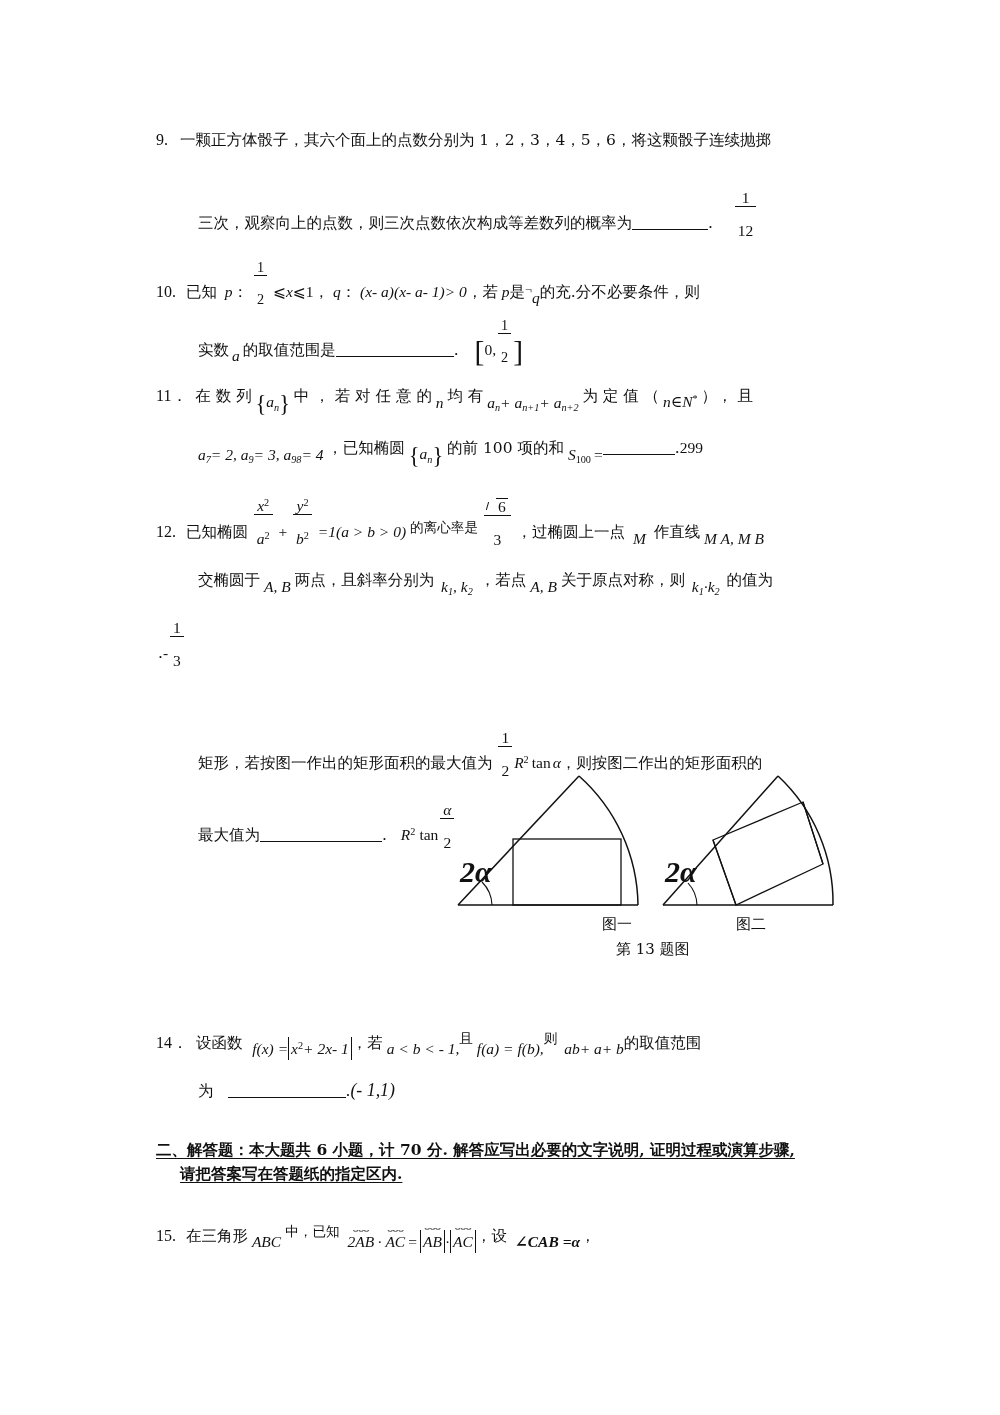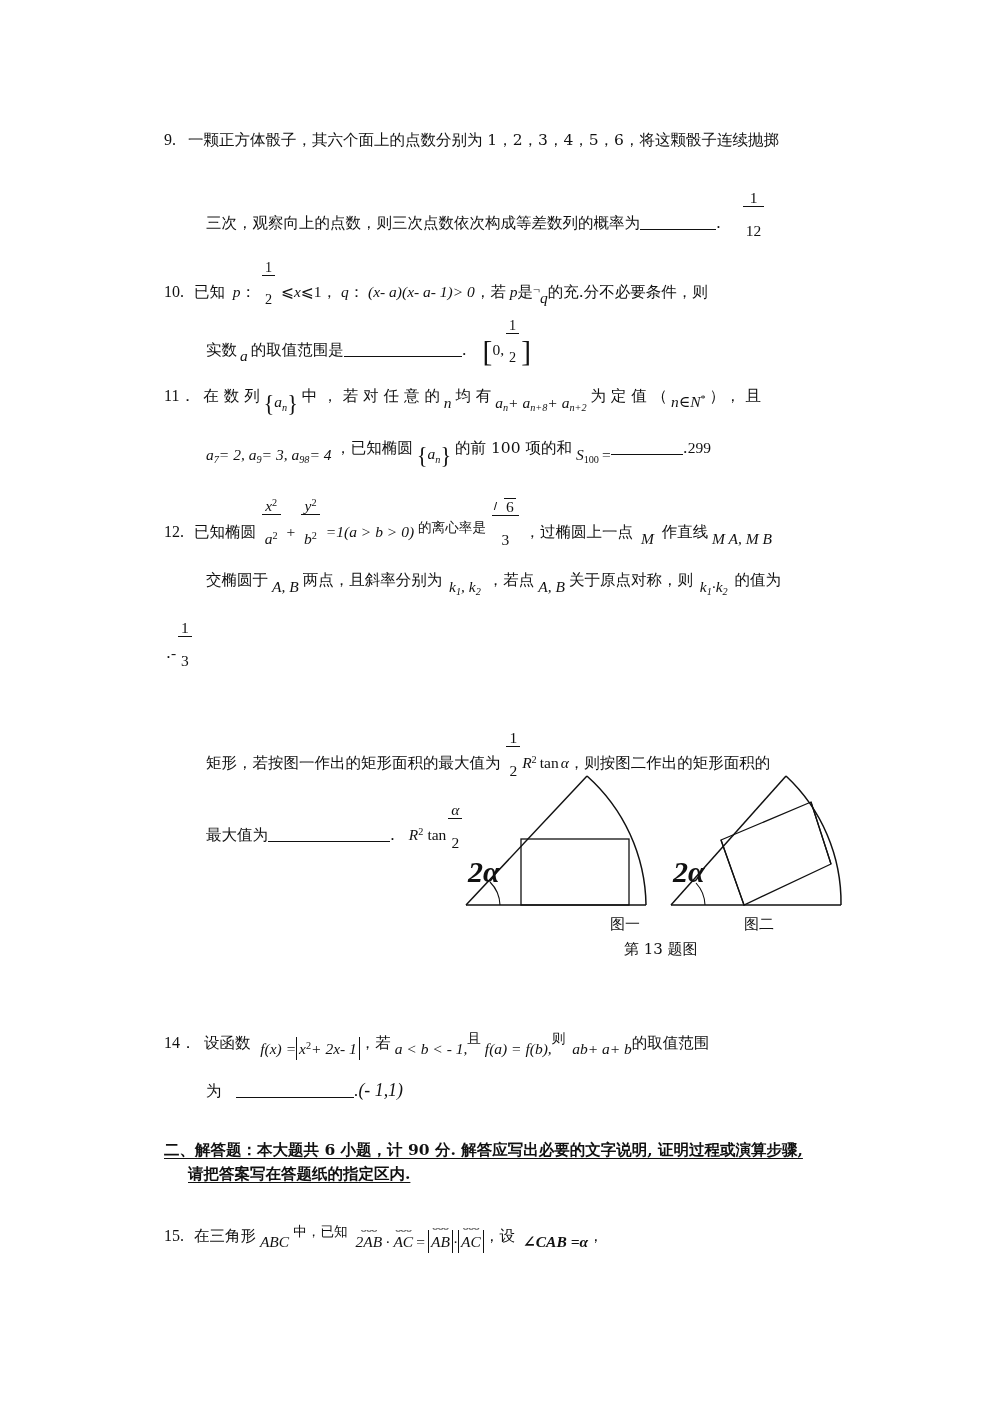--- a/index.html
+++ b/index.html
@@ -6,21 +6,21 @@
   body{
     width:1000px;height:1415px;
     background:#ffffff;
     font-family:"Liberation Serif","DejaVu Serif",serif;
     color:#111111;
     position:relative;
     overflow:hidden;
   }
   .page{
     position:absolute;
-    left:16px;top:0;width:792px;height:1415px;
+    left:8px;top:0;width:792px;height:1415px;
   }
   .q{
     position:absolute;
     font-size:15.5px;
     line-height:1.0;
     white-space:nowrap;
   }
   .cn{font-family:"DejaVu Serif","Liberation Serif",serif;font-size:15.5px;}
   .num{font-family:"Liberation Serif",serif;font-size:16px;}
   
@@ -131,21 +131,21 @@
     <span style="margin-left:12px;font-size:1.9em;vertical-align:-.20em;line-height:.6;" class="mr">[</span><span class="mr">0,</span><span class="frac"><span class="n mr">1</span><span class="d mr">2</span></span><span style="font-size:1.9em;vertical-align:-.20em;line-height:.6;" class="mr">]</span>
   </div>
 
   <div class="q" style="left:148px;top:388px;">
     <span class="num">11．</span>
     <span class="cn" style="margin-left:4px;">在 数 列</span>
     <span class="low"><span class="bigbrace mr">{</span><span class="m">a</span><span class="sub">n</span><span class="bigbrace mr">}</span></span>
     <span class="cn">中 ， 若 对 任 意 的</span>
     <span class="m low">n</span>
     <span class="cn">均 有</span>
-    <span class="low"><span class="m">a</span><span class="sub">n</span><span class="m">+ a</span><span class="sub">n+8</span><span class="m">+ a</span><span class="sub">n+2</span></span>
+    <span class="low"><span class="m">a</span><span class="sub">n</span><span class="m">+ a</span><span class="sub">n+1</span><span class="m">+ a</span><span class="sub">n+2</span></span>
     <span class="cn">为 定 值 （</span>
     <span class="low"><span class="m">n∈N</span><span class="supr">*</span></span>
     <span class="cn">），  且</span>
   </div>
   <div class="q" style="left:190px;top:440px;">
     <span class="low"><span class="m">a</span><span class="sub">7</span><span class="m">= 2, a</span><span class="sub">9</span><span class="m">= 3, a</span><span class="sub">98</span><span class="m">= 4</span></span>
     <span class="cn">，已知椭圆</span>
     <span class="low"><span class="bigbrace mr">{</span><span class="m">a</span><span class="sub">n</span><span class="bigbrace mr">}</span></span>
     <span class="cn">的前 100 项的和</span>
     <span class="low"><span class="m">S</span><span class="subr">100</span><span class="mr" style="margin-left:3px;">=</span></span><span class="blank" style="width:72px;"></span><span class="cn">.</span><span class="mr">299</span>
@@ -235,21 +235,21 @@
     <span class="low" style="margin-left:6px;"><span class="m">f(x) =</span><span class="abs"><span class="m">x</span><span class="supr">2</span><span class="m">+ 2x- 1</span></span></span><span class="cn">，若</span>
     <span class="m low">a &lt; b &lt; - 1,</span><span class="cn hi">且</span>
     <span class="m low">f(a) = f(b),</span><span class="cn hi">则</span>
     <span class="m low" style="margin-left:3px;">ab+ a+ b</span><span class="cn">的取值范围</span>
   </div>
   <div class="q" style="left:190px;top:1082px;">
     <span class="cn">为</span><span class="blank" style="width:118px;margin-left:14px;"></span><span class="cn">.</span><span class="m" style="font-size:1.15em;">(- 1,1)</span>
   </div>
 
   <div class="sectionhead" style="left:148px;top:1138px;">
-    <div style="text-decoration:underline;text-underline-offset:3px;">二、解答题：本大题共 6 小题，计 90 分. 解答应写出必要的文字说明, 证明过程或演算步骤,</div>
+    <div style="text-decoration:underline;text-underline-offset:3px;">二、解答题：本大题共 6 小题，计 70 分. 解答应写出必要的文字说明, 证明过程或演算步骤,</div>
     <div style="padding-left:24px;text-decoration:underline;text-underline-offset:3px;">请把答案写在答题纸的指定区内.</div>
   </div>
 
   <div class="q" style="left:148px;top:1225px;">
     <span class="num">15.</span>
     <span class="cn" style="margin-left:6px;">在三角形</span><span class="m low" style="margin:0 4px;">ABC</span><span class="cn hi">中，已知</span>
     <span class="low" style="margin-left:4px;"><span class="vecarrow"><span class="uuu">⌣⌣⌣</span><span class="m">2AB</span></span><span class="mr" style="margin:0 3px;">·</span><span class="vecarrow"><span class="uuu">⌣⌣⌣</span><span class="m">AC</span></span><span class="mr" style="margin:0 3px;">=</span><span class="abs"><span class="vecarrow"><span class="uuu">⌣⌣⌣</span><span class="m">AB</span></span></span><span class="mr">·</span><span class="abs"><span class="vecarrow"><span class="uuu">⌣⌣⌣</span><span class="m">AC</span></span></span></span><span class="cn">，设</span>
     
     <span class="m low" style="margin-left:4px;font-weight:bold;">∠CAB =α</span><span class="cn">，</span>
   </div>

